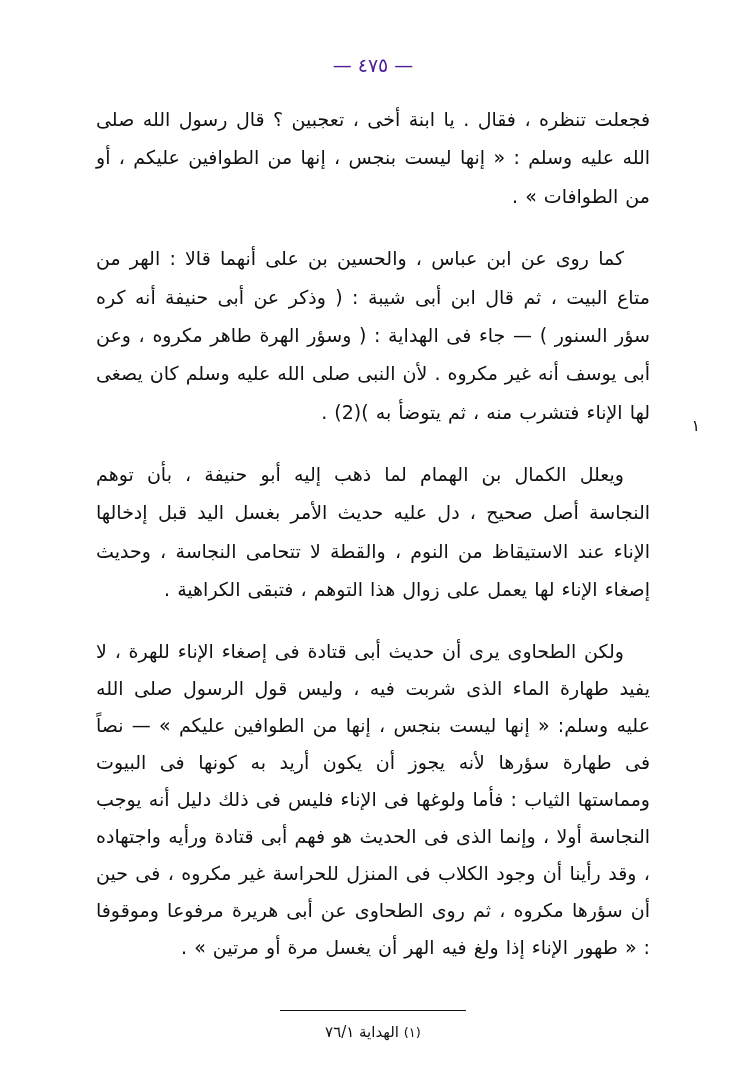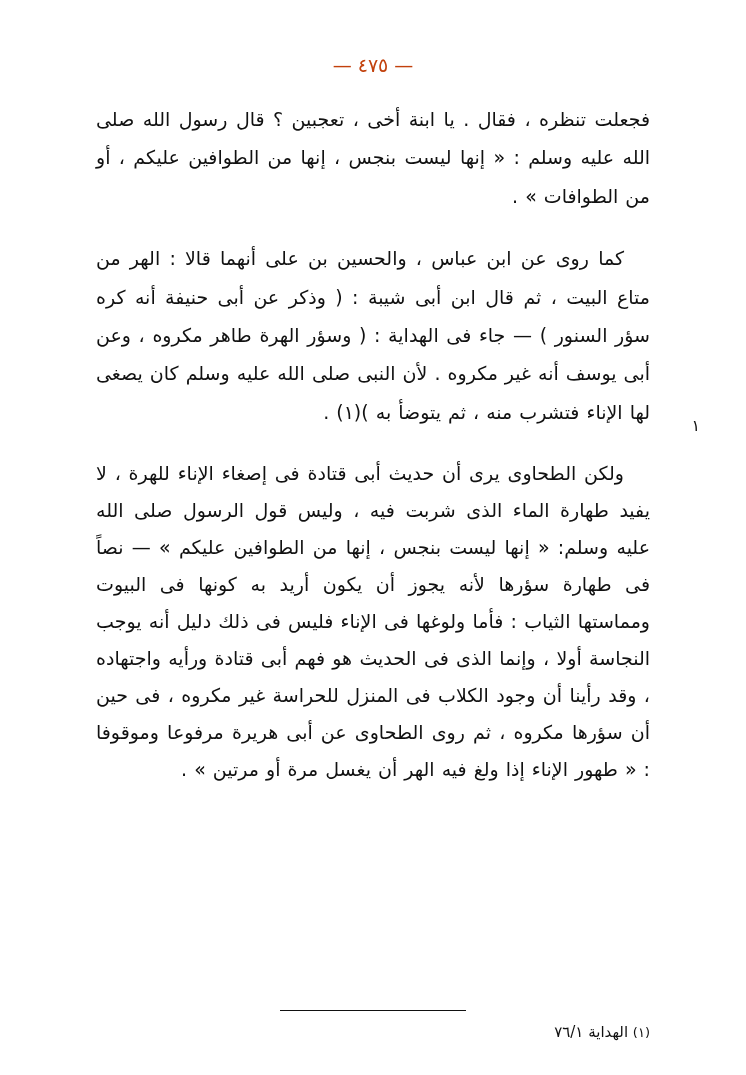--- a/index.html
+++ b/index.html
@@ -21,21 +21,21 @@
     padding: 0;
   }
   .page-number {
     position: absolute;
     top: 54px;
     left: 0;
     right: 0;
     text-align: center;
     font-size: 19px;
     letter-spacing: 1px;
-    color: #c2410c;
+    color: #4c1d95;
     font-family: "DejaVu Sans", sans-serif;
   }
   .content {
     position: absolute;
     top: 100px;
     right: 96px;
     left: 96px;
     direction: rtl;
     text-align: justify;
     text-align-last: right;
@@ -69,40 +69,41 @@
     left: 96px;
     direction: rtl;
   }
   .footnote-rule {
     width: 186px;
     height: 0;
     border-top: 1.6px solid #111;
     margin: 0 auto 12px auto;
   }
   .footnote-text {
-    text-align: right;
+    text-align: center;
     font-size: 15px;
     letter-spacing: 0.5px;
   }
   .fn-num {
     font-size: 13px;
   }
 </style>
 </head>
 <body>
 
 <div class="page">
 
   <div class="page-number">— ٤٧٥ —</div>
 
   <div class="marginal-mark">١</div>
 
   <div class="content">
     <p class="para">فجعلت تنظره ، فقال . يا ابنة أخى ، تعجبين ؟ قال رسول الله صلى الله عليه وسلم : « إنها ليست بنجس ، إنها من الطوافين عليكم ، أو من الطوافات » .</p>
-    <p class="para indent">كما روى عن ابن عباس ، والحسين بن على أنهما قالا : الهر من متاع البيت ، ثم قال ابن أبى شيبة : ( وذكر عن أبى حنيفة أنه كره سؤر السنور ) — جاء فى الهداية : ( وسؤر الهرة طاهر مكروه ، وعن أبى يوسف أنه غير مكروه . لأن النبى صلى الله عليه وسلم كان يصغى لها الإناء فتشرب منه ، ثم يتوضأ به )(١) .</p>
+    <p class="para indent">كما روى عن ابن عباس ، والحسين بن على أنهما قالا : الهر من متاع البيت ، ثم قال ابن أبى شيبة : ( وذكر عن أبى حنيفة أنه كره سؤر السنور ) — جاء فى الهداية : ( وسؤر الهرة طاهر مكروه ، وعن أبى يوسف أنه غير مكروه . لأن النبى صلى الله عليه وسلم كان يصغى لها الإناء فتشرب منه ، ثم يتوضأ به )(2) .</p>
+    <p class="para indent">ويعلل الكمال بن الهمام لما ذهب إليه أبو حنيفة ، بأن توهم النجاسة أصل صحيح ، دل عليه حديث الأمر بغسل اليد قبل إدخالها الإناء عند الاستيقاظ من النوم ، والقطة لا تتحامى النجاسة ، وحديث إصغاء الإناء لها يعمل على زوال هذا التوهم ، فتبقى الكراهية .</p>
     <p class="para indent tight">ولكن الطحاوى يرى أن حديث أبى قتادة فى إصغاء الإناء للهرة ، لا يفيد طهارة الماء الذى شربت فيه ، وليس قول الرسول صلى الله عليه وسلم: « إنها ليست بنجس ، إنها من الطوافين عليكم » — نصاً فى طهارة سؤرها لأنه يجوز أن يكون أريد به كونها فى البيوت ومماستها الثياب : فأما ولوغها فى الإناء فليس فى ذلك دليل أنه يوجب النجاسة أولا ، وإنما الذى فى الحديث هو فهم أبى قتادة ورأيه واجتهاده ، وقد رأينا أن وجود الكلاب فى المنزل للحراسة غير مكروه ، فى حين أن سؤرها مكروه ، ثم روى الطحاوى عن أبى هريرة مرفوعا وموقوفا : « طهور الإناء إذا ولغ فيه الهر أن يغسل مرة أو مرتين » .</p>
   </div>
 
   <div class="footnote-area">
     <div class="footnote-rule"></div>
     <div class="footnote-text">
       <span class="fn-num">(١)</span>
       <span>الهداية ٧٦/١</span>
     </div>
   </div>

